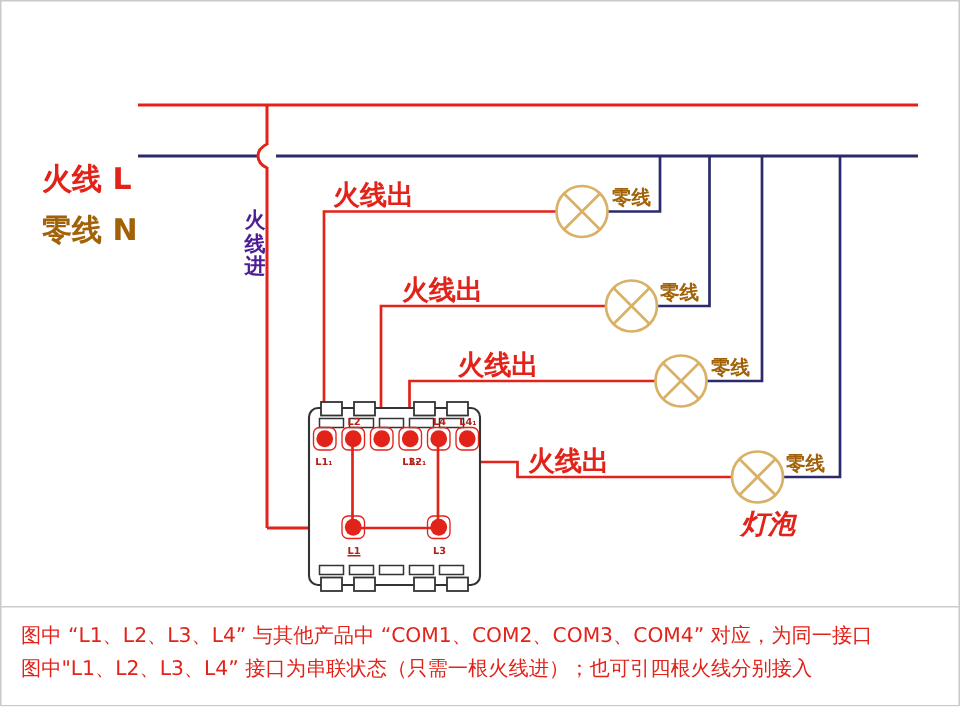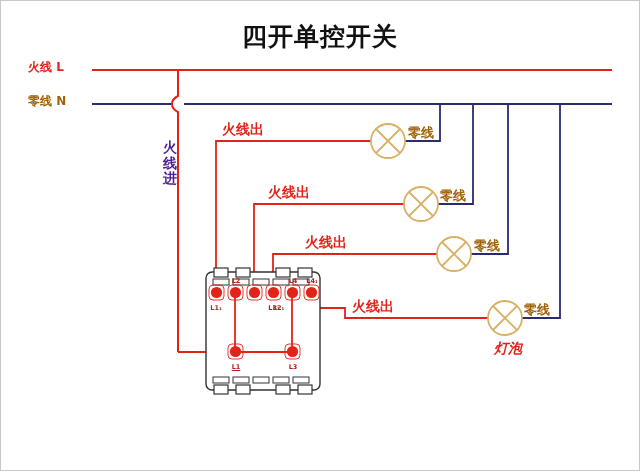--- a/index.html
+++ b/index.html
@@ -45,22 +45,22 @@
     position: absolute;
     left: 0;
     top: 20px;
     width: 640px;
     text-align: center;
     font-size: 25px;
     font-weight: bold;
     color: #111111;
     letter-spacing: 1px;
   }
-  .bus-label { font-size: 12px; }
-  .out-label { font-size: 14px; }
+  .bus-label { font-size: 20px; margin-top: 48px; }
+  .out-label { font-size: 18px; }
   .n-label   { font-size: 13px; }
 
   #live-in-label {
     position: absolute;
     left: 162px;
     top: 140px;
     width: 16px;
     font-size: 14px;
     font-weight: bold;
     color: #4c1d95;
@@ -95,21 +95,20 @@
     transform: translateX(-50%);
   }
 </style>
 </head>
 <body>
 
 <div id="stage">
 
   <div id="frame"></div>
 
-  <div id="title">四开单控开关</div>
 
   <svg id="wiring" viewBox="0 0 640 471" xmlns="http://www.w3.org/2000/svg">
 
     <line x1="92" y1="70" x2="612" y2="70" stroke="#e2231a" stroke-width="2"></line>
 
     <line x1="92" y1="104" x2="172" y2="104" stroke="#2a2a6e" stroke-width="2"></line>
     <line x1="184" y1="104" x2="612" y2="104" stroke="#2a2a6e" stroke-width="2"></line>
 
     <path d="M178,70 L178,96 C170,100 170,108 178,112 L178,352" fill="none" stroke="#e2231a" stroke-width="2"></path>
 
@@ -241,14 +240,18 @@
   <div class="term-label" style="left:216px; top:304px;">L1₁</div>
   <div class="term-label" style="left:236px; top:277px;">L2</div>
   <div class="term-label" style="left:255px; top:304px;padding-left:47px;">L2₁</div>
   <div class="term-label" style="left:274px; top:304px;">L3₁</div>
   <div class="term-label" style="left:293px; top:277px;">L4</div>
   <div class="term-label" style="left:312px; top:277px;">L4₁</div>
 
   <div class="term-label" style="left:236px; top:363px;text-decoration:underline;">L1</div>
   <div class="term-label" style="left:293px; top:363px;">L3</div>
 
+  <div id="caption">
+    <div class="caption-line">图中 “L1、L2、L3、L4” 与其他产品中 “COM1、COM2、COM3、COM4” 对应，为同一接口</div>
+    <div class="caption-line">图中"L1、L2、L3、L4” 接口为串联状态（只需一根火线进）；也可引四根火线分别接入</div>
+  </div>
 
 </div>
 
 </body></html>

